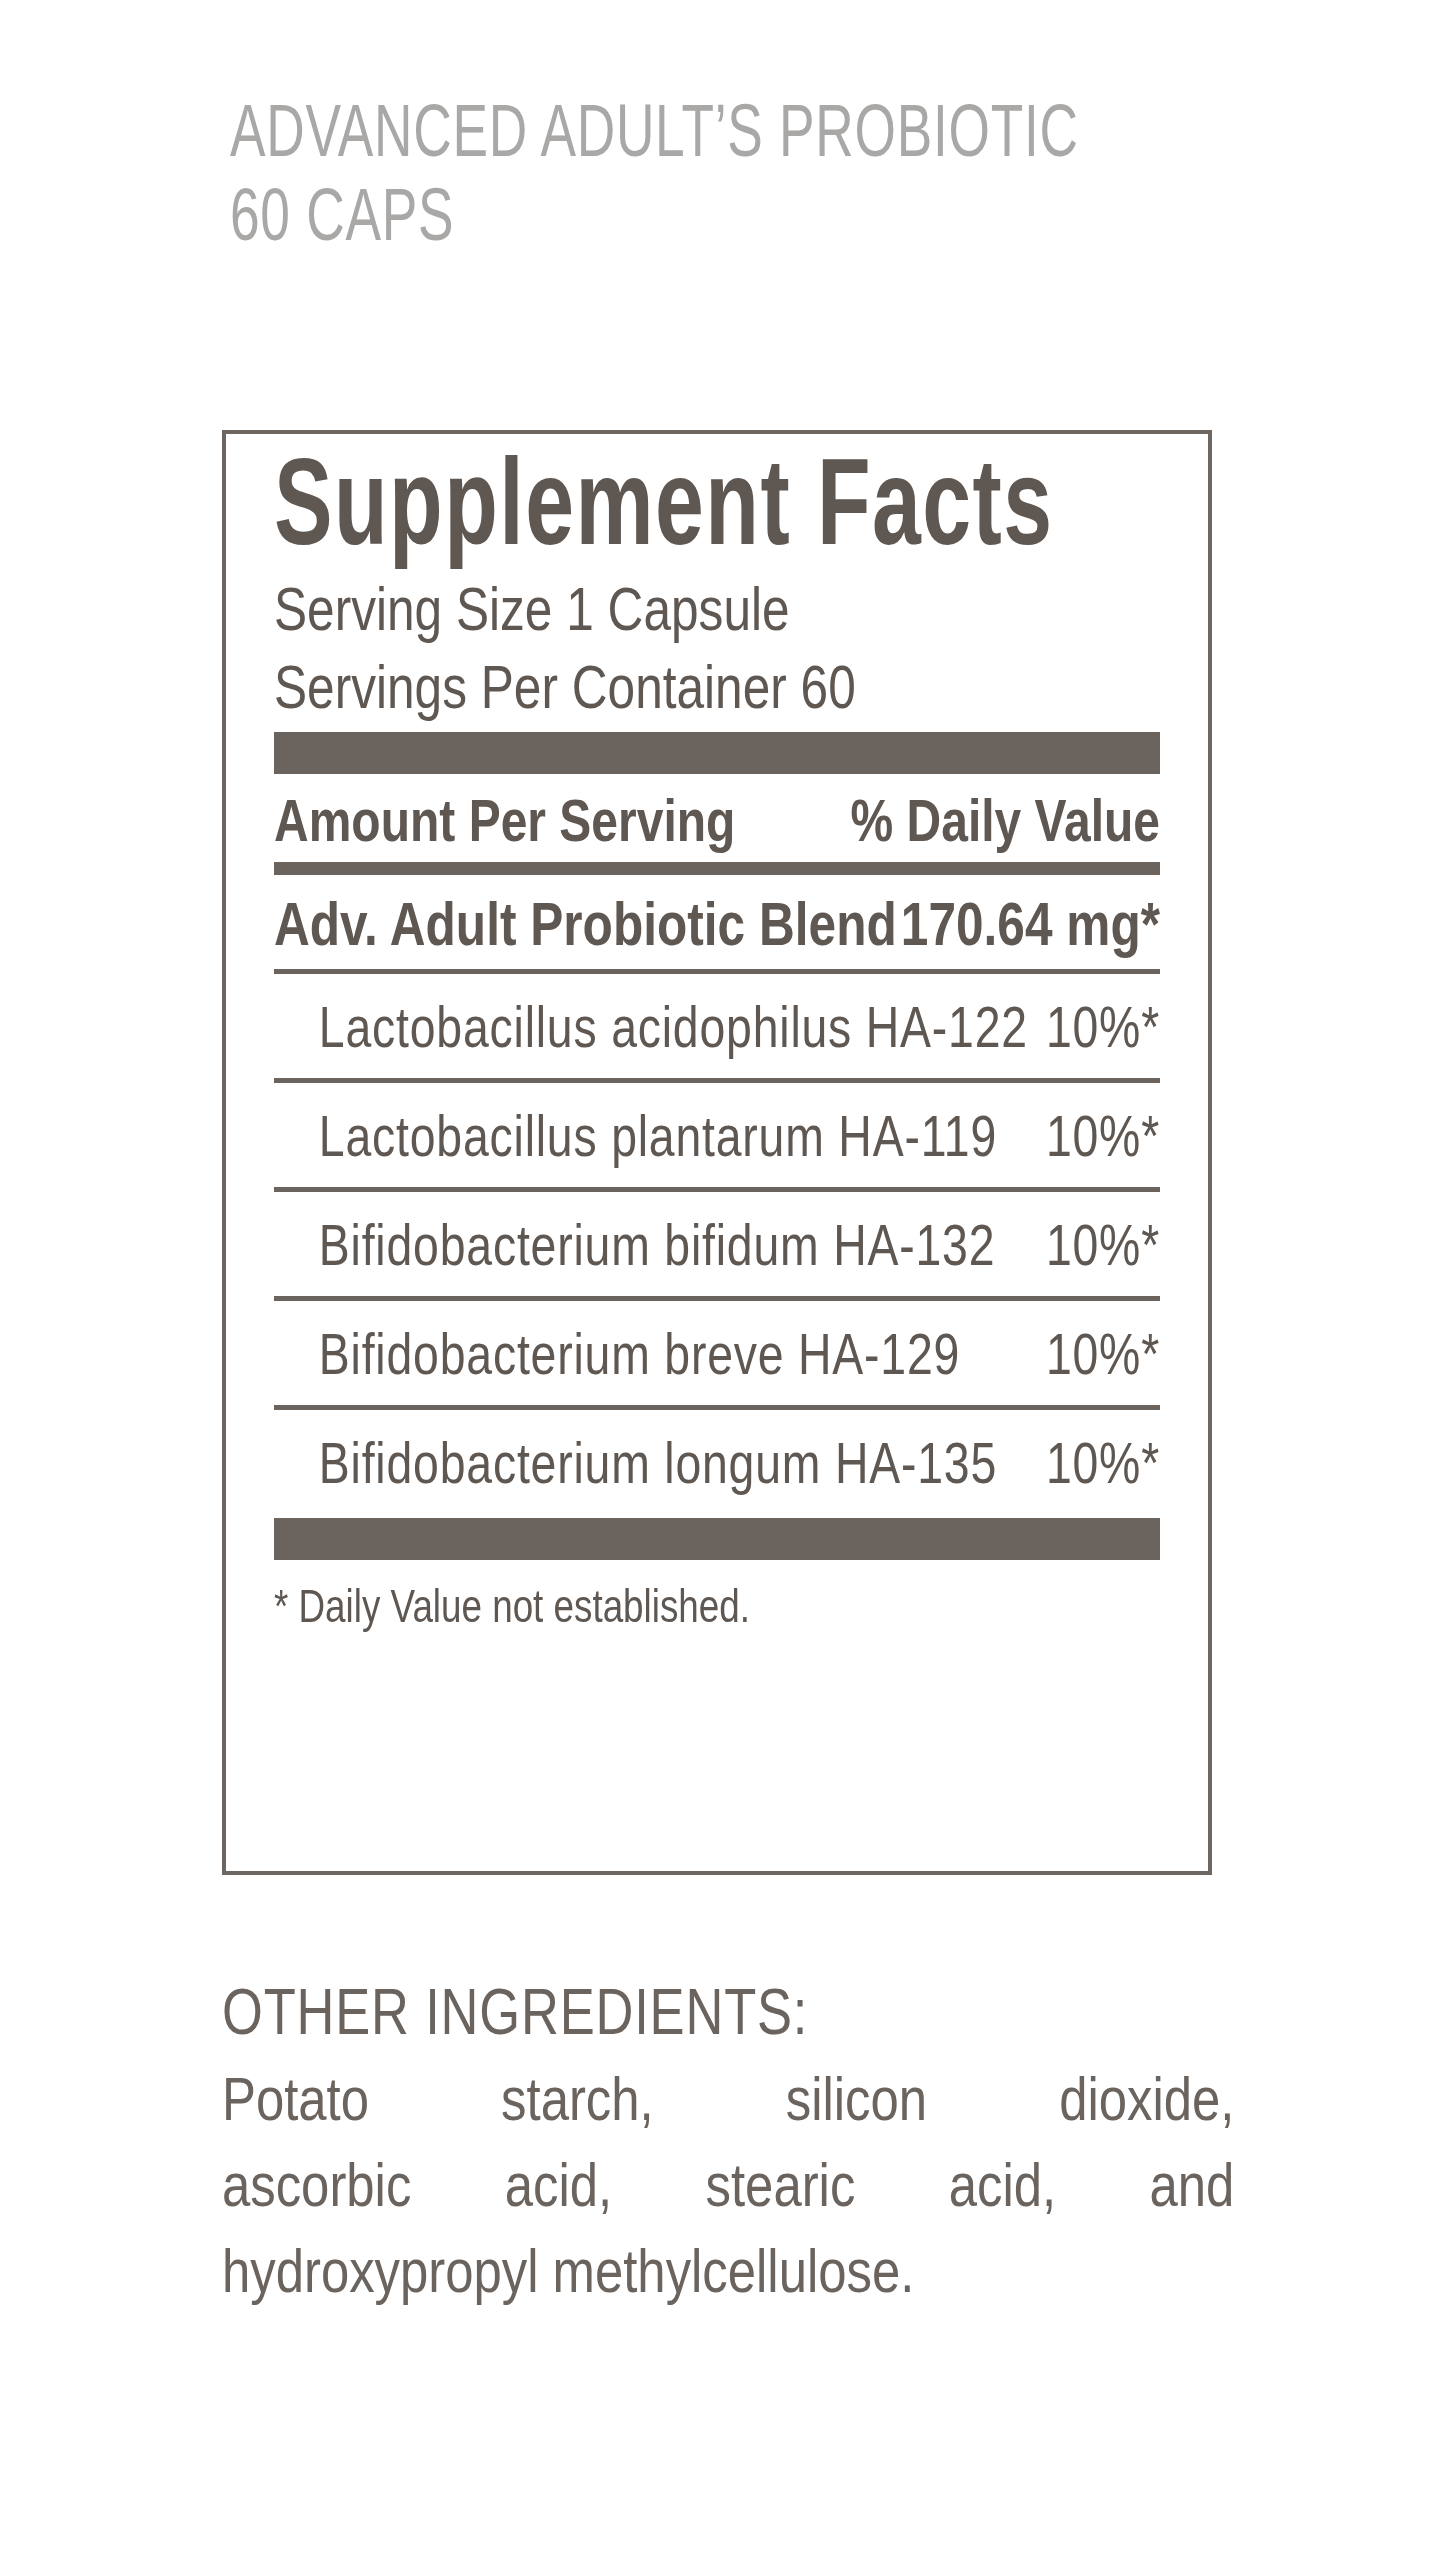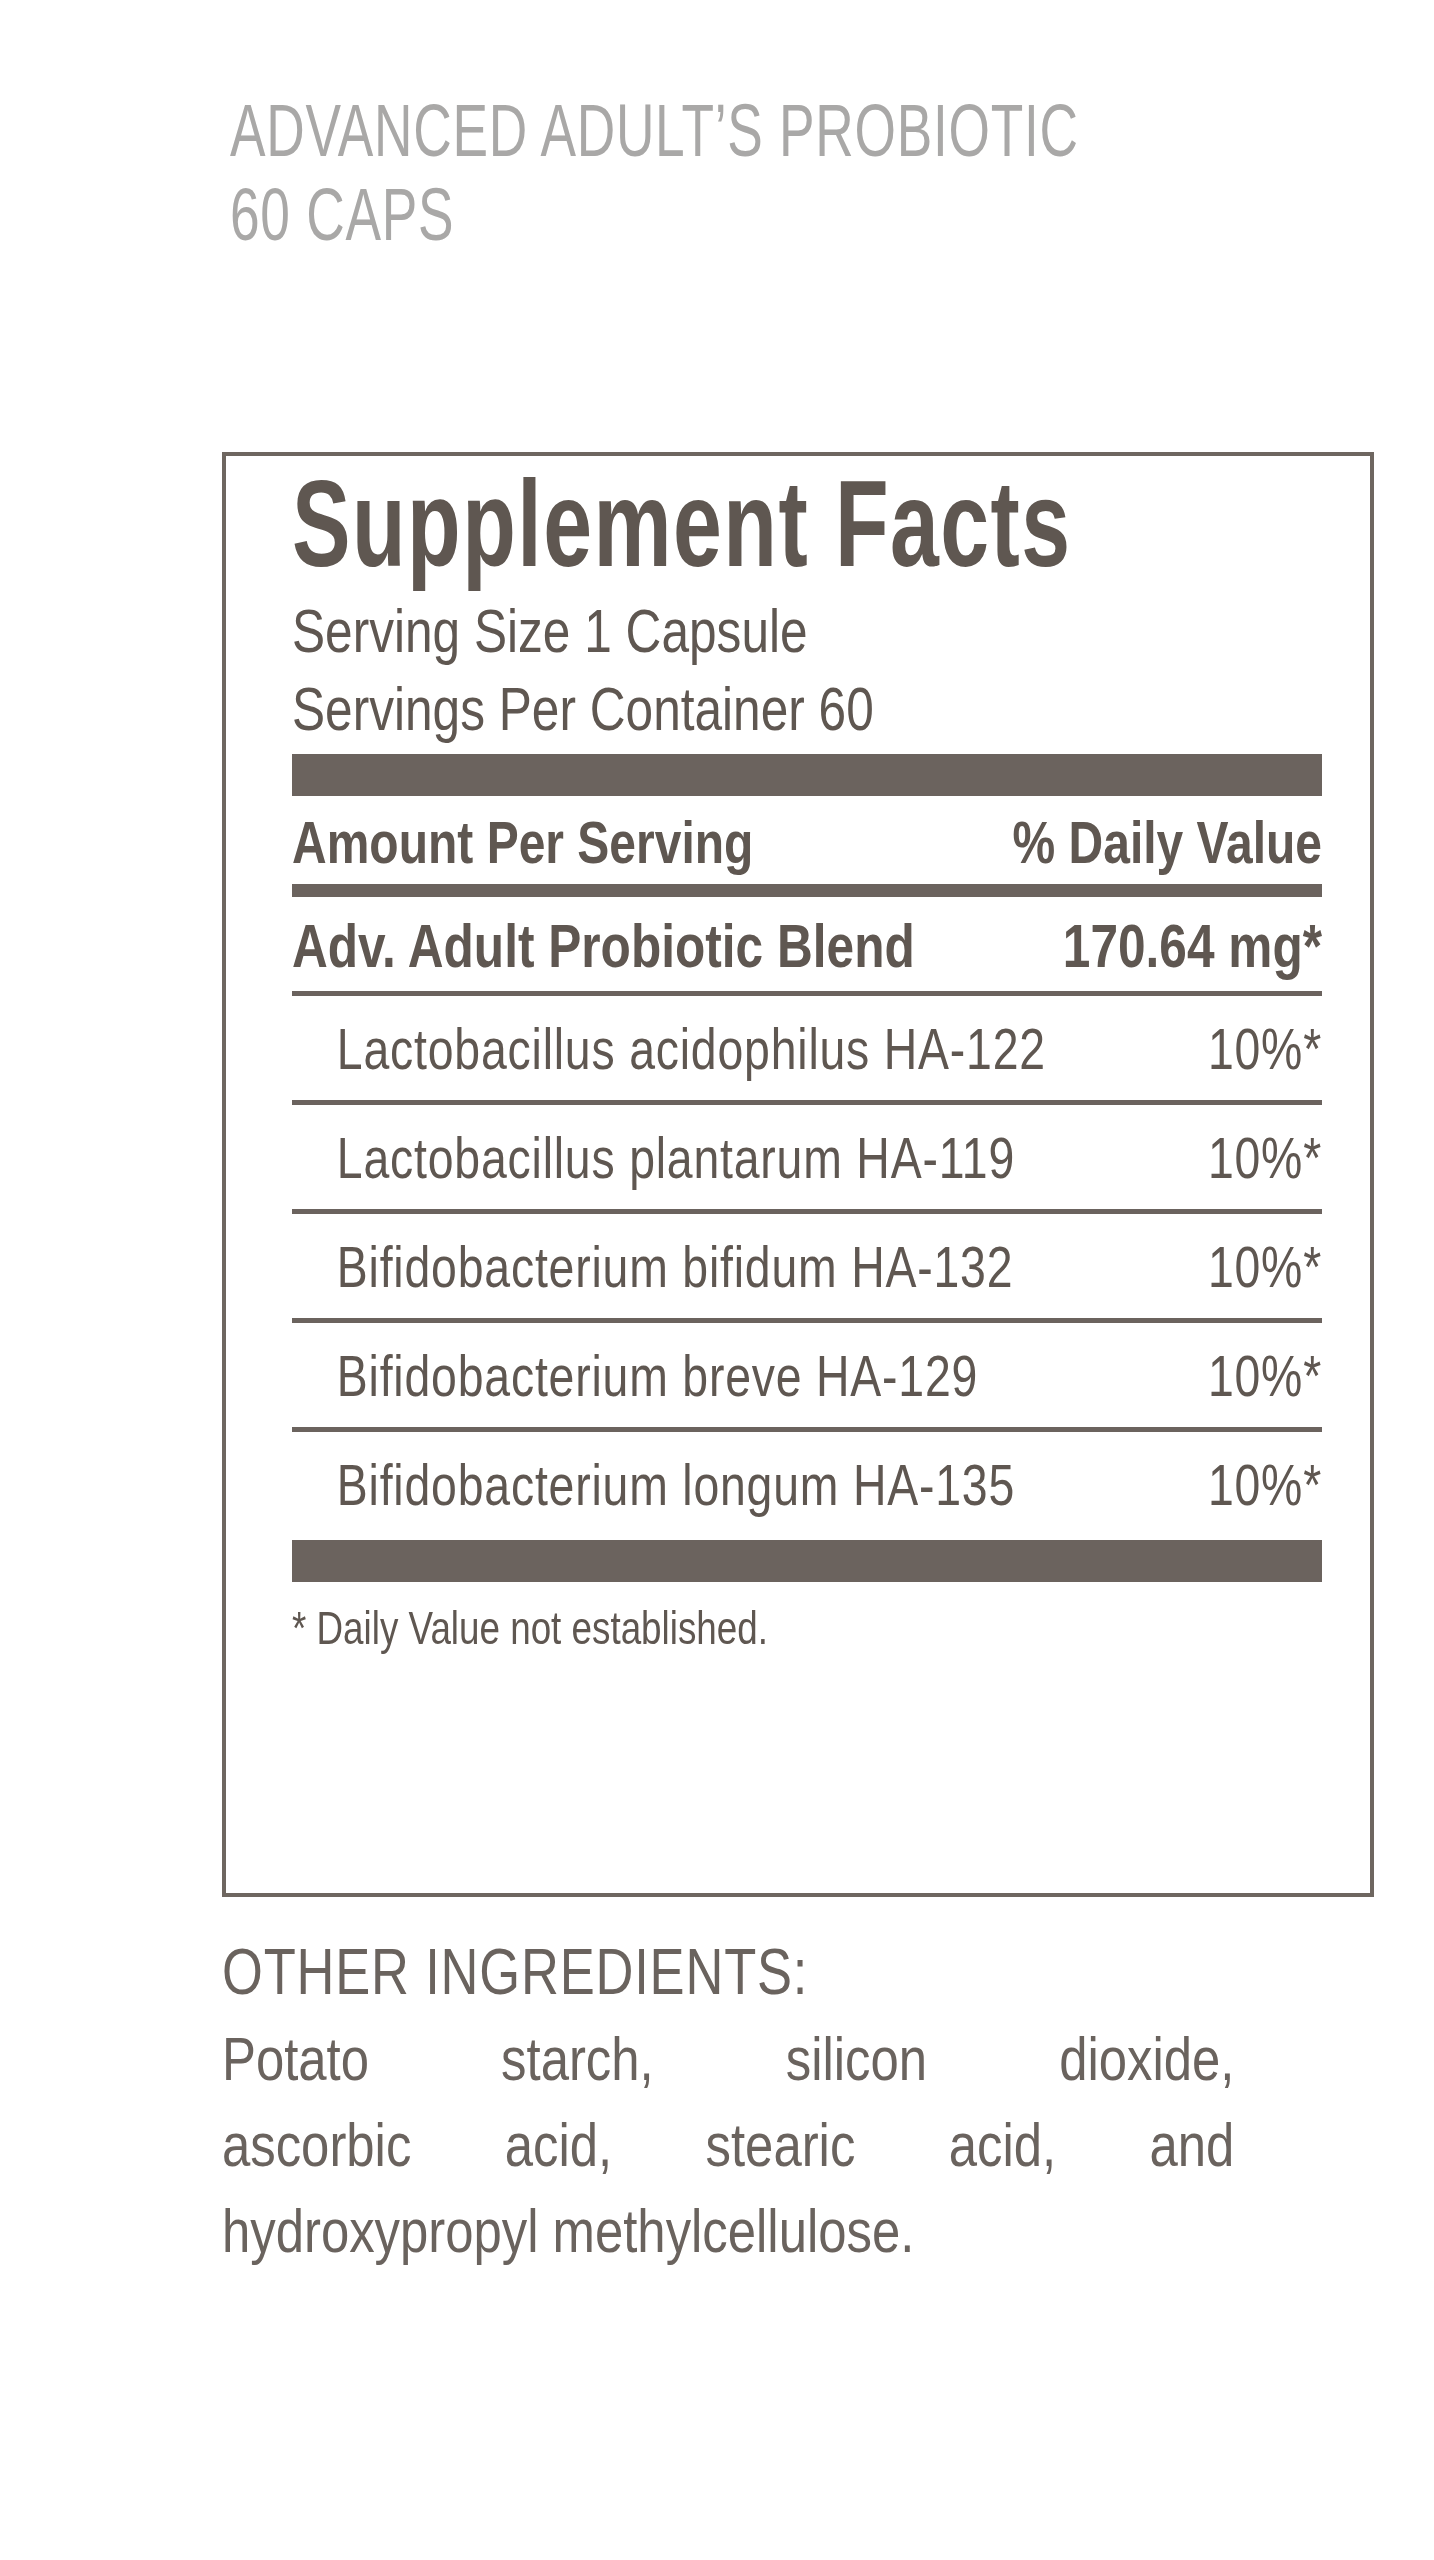--- a/index.html
+++ b/index.html
@@ -30,25 +30,25 @@
   
   .title{
     position:absolute;left:230px;top:89px;
     color:var(--title-gray);
     font-size:74px;line-height:84px;
     letter-spacing:1px;white-space:nowrap;
   }
 
   
   .facts-box{
-    position:absolute;left:222px;top:452px;
-    width:1152px;height:1445px;
+    position:absolute;left:222px;top:430px;
+    width:990px;height:1445px;
     border:4px solid var(--border);
     background:#ffffff;
-    padding:8px 48px 0 66px;
+    padding:8px 48px 0 48px;
   }
   .sf-title{
     font-size:122px;font-weight:bold;line-height:120px;
     letter-spacing:2px;white-space:nowrap;color:var(--text-dark);
   }
   .serving{
     font-size:62px;line-height:78px;white-space:nowrap;
     color:var(--text-dark);
   }
   .serving.first{margin-top:8px;}
@@ -71,21 +71,21 @@
   }
   .ing-row:last-child{border-bottom:none;text-align:center;}
   .ing-row .row-flex{font-size:58px;line-height:78px;letter-spacing:1px;}
   .ing-name{padding-left:56px;}
   .footnote{
     margin-top:16px;font-size:46px;line-height:60px;white-space:nowrap;
   }
 
   
   .other{
-    position:absolute;left:222px;top:1928px;width:1012px;
+    position:absolute;left:222px;top:1968px;width:1012px;
     color:var(--body-text);
   }
   .oi-heading{font-size:64px;line-height:88px;letter-spacing:1px;white-space:nowrap;}
   .oi-line{font-size:62px;line-height:86px;}
   .oi-line.just{text-align:justify;text-align-last:justify;}
 </style>
 </head>
 <body>
 
 <div class="page">

